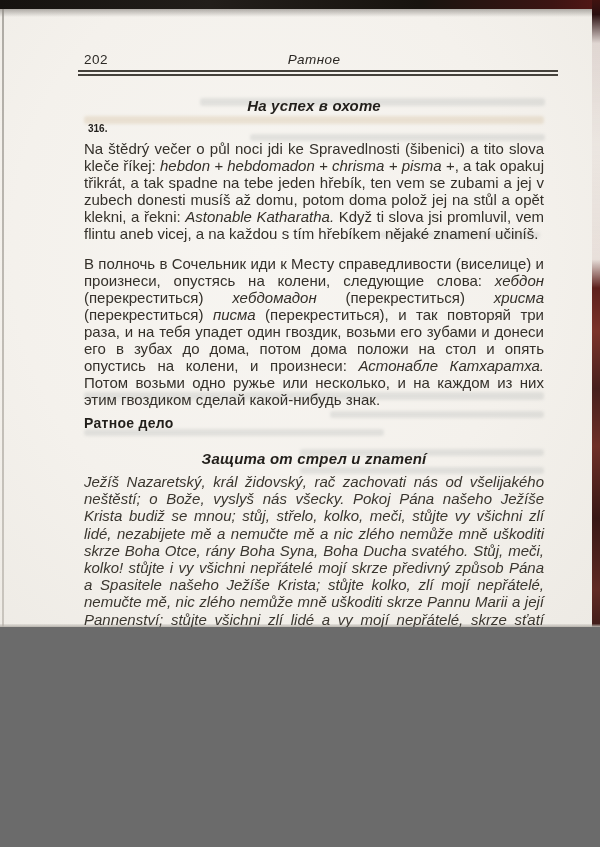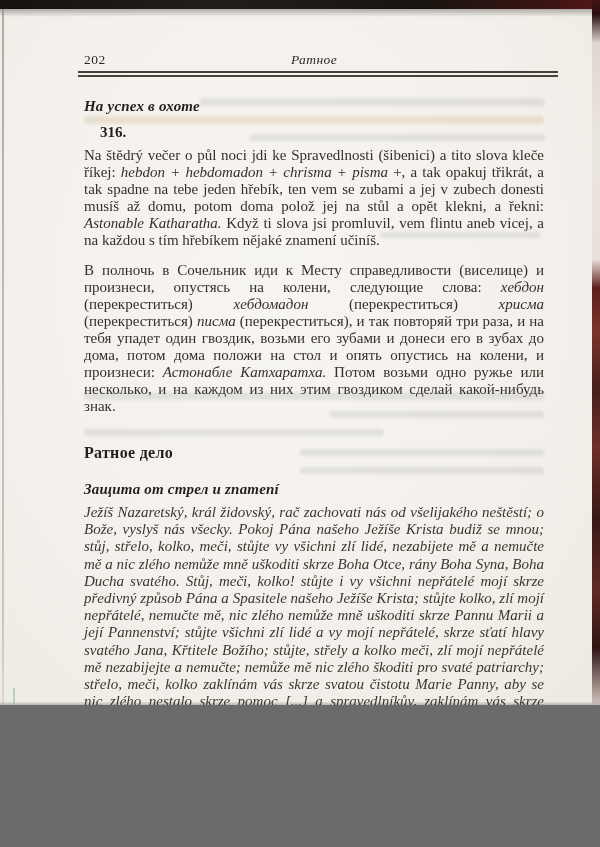--- a/index.html
+++ b/index.html
@@ -1,19 +1,19 @@
 <!DOCTYPE html>
 <html><head>
 <meta charset="utf-8">
 <style>
   html,body{margin:0;padding:0;background:#6b6b6b;}
   .scan{
-    position:relative;width:600px;height:705px;overflow:hidden;
+    position:relative;width:600px;height:627px;overflow:hidden;
     background:radial-gradient(ellipse at 45% 40%, #f7f5f1 0%, #f4f1ec 55%, #edeae4 100%);
-    font-family:Liberation Serif, serif;color:#33302b;
+    font-family:Liberation Sans, sans-serif;color:#33302b;
   }
   
   .edge-top{position:absolute;left:0;top:0;width:100%;height:9px;
     background:linear-gradient(90deg,#15120f 0%,#221e1a 35%,#18140f 70%,#3c1413 92%,#541716 100%);}
   .edge-top-shadow{position:absolute;left:0;top:9px;width:100%;height:8px;
     background:linear-gradient(180deg,rgba(90,85,80,.45),rgba(90,85,80,0));}
   .edge-right{position:absolute;right:0;top:0;width:8px;height:720px;
     background:linear-gradient(180deg,
       #401210 0%, #2a0f10 2%, rgba(210,195,192,.55) 6%, rgba(225,215,210,.35) 20%,
       rgba(220,205,200,.45) 36%, #5d201c 40%, #7b332a 46%, #47201e 54%, #6e2f27 62%,
@@ -28,23 +28,23 @@
   .ghost.gray{background:#9aa0a0;opacity:.22;}
   .ghost.tan{background:#c0a070;opacity:.22;}
   
   .content{position:absolute;left:84px;top:52px;width:460px;}
   .running-header{display:grid;grid-template-columns:1fr auto 1fr;align-items:baseline;
     font-size:13.5px;color:#2c2925;}
   .running-header .pageno{justify-self:start;letter-spacing:.5px;}
   .running-header .rtitle{justify-self:center;font-style:italic;letter-spacing:.4px;}
   .double-rule{height:2px;margin:3px 0 0 -6px;width:480px;
     border-top:2px solid #45423c;border-bottom:2px solid #45423c;}
-  .entry-heading{margin:21px 0 0 0;font-size:15px;font-weight:bold;font-style:italic;color:#221f1b;letter-spacing:.2px;}
-  .entry-number{margin:9px 0 0 16px;font-size:15px;font-weight:bold;color:#221f1b;}
-  .chapter-heading{margin:29px 0 0 0;font-size:16px;font-weight:bold;color:#221f1b;letter-spacing:.3px;}
+  .entry-heading{margin:21px 0 0 0;font-size:15px;font-weight:bold;font-style:italic;color:#221f1b;letter-spacing:.2px;text-align:center;}
+  .entry-number{margin:9px 0 0 4px;font-size:10px;font-weight:bold;color:#221f1b;}
+  .chapter-heading{margin:7px 0 0 0;font-size:14px;font-weight:bold;color:#221f1b;letter-spacing:.3px;}
   .body-para{margin:6px 0 0 0;font-size:15px;line-height:17px;text-align:justify;color:#34302a;}
   .body-para.second{margin-top:13px;}
   .body-para.italic-para{font-style:italic;line-height:17.2px;color:#3a362f;}
   .sub-block .entry-heading{margin-top:19px;}
   .sub-block .entry-number{margin-top:7px;}
 </style>
 </head>
 <body>
 
 <div class="scan">

